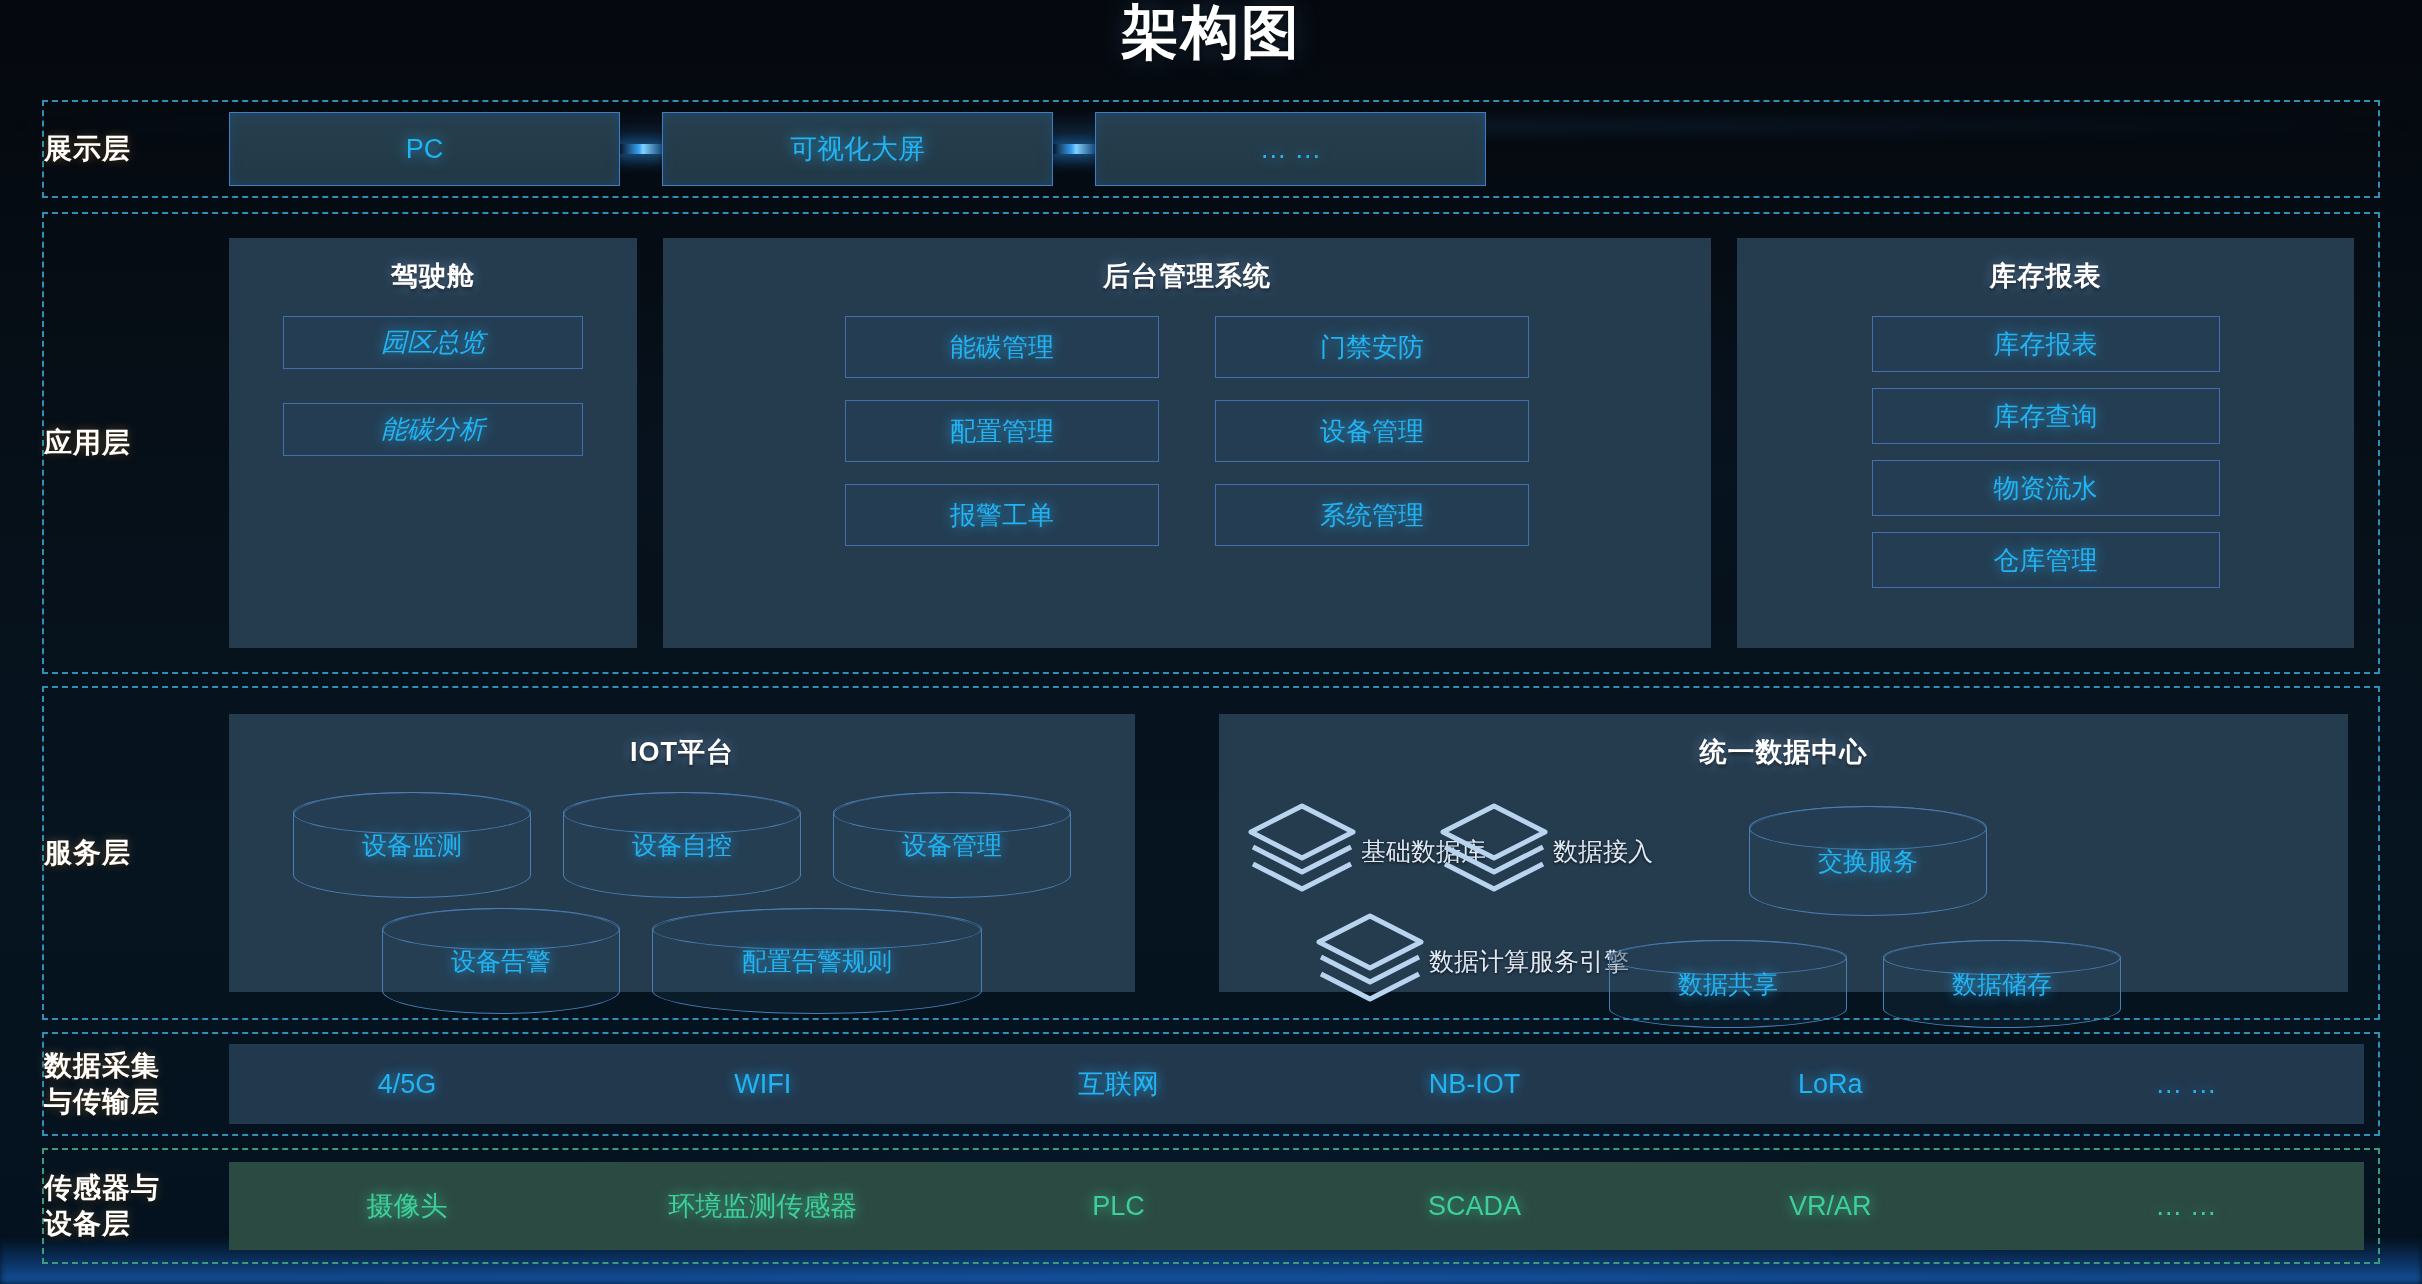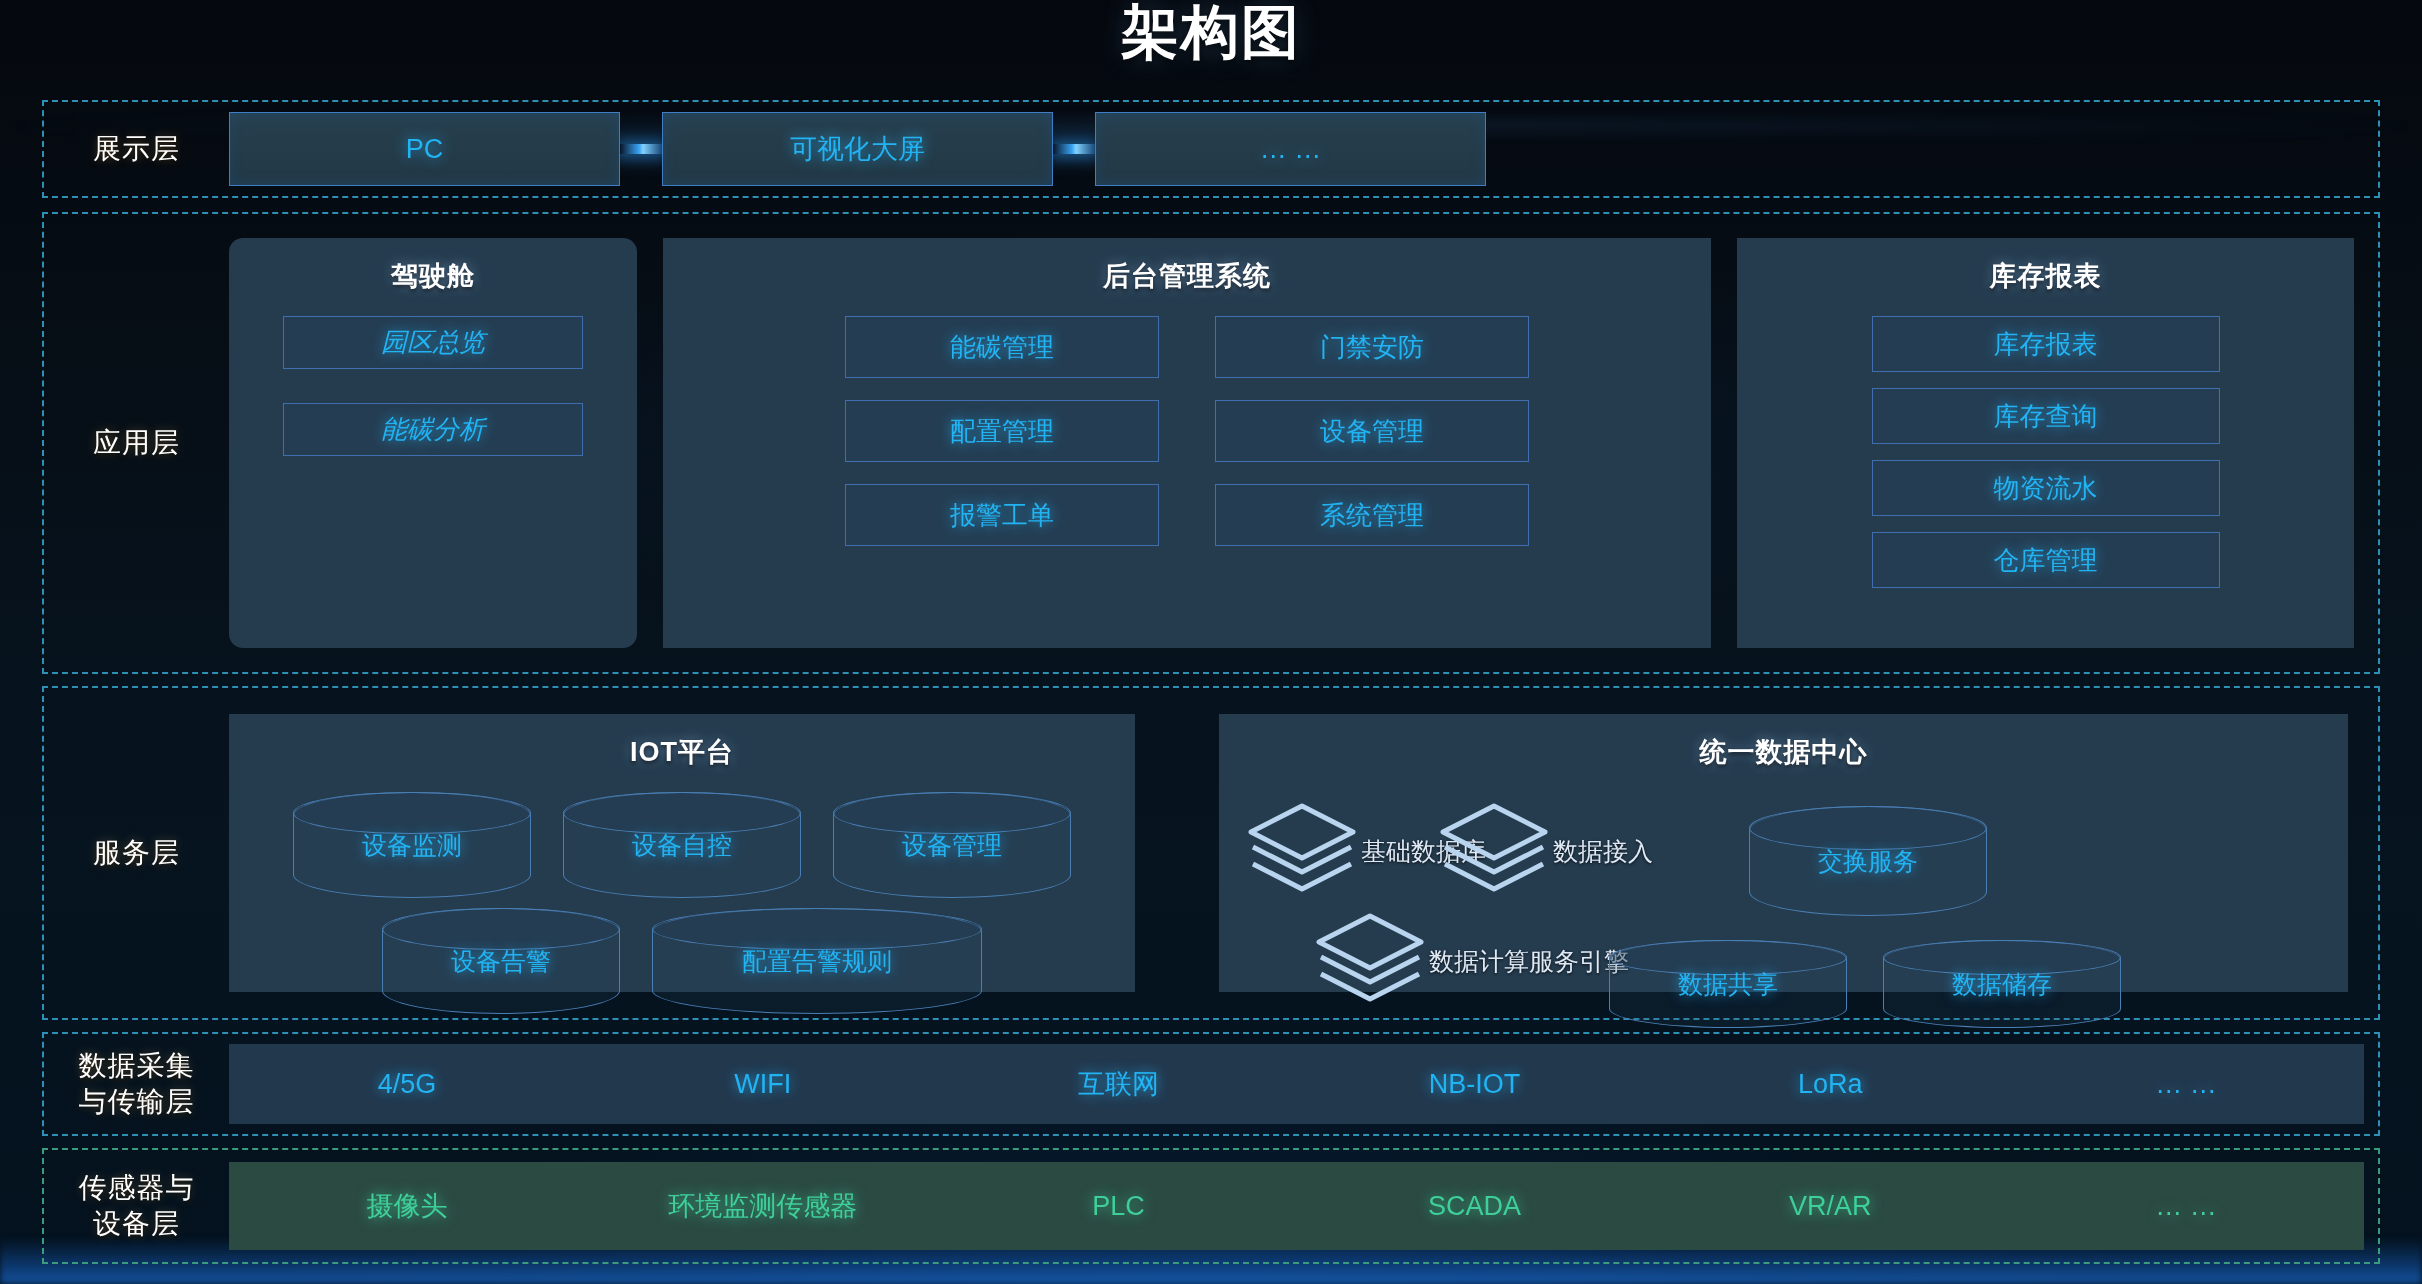--- a/index.html
+++ b/index.html
@@ -40,22 +40,21 @@
   
   .layer{
     position:absolute;
     border:2px dashed #2f8fb5;
     box-sizing:border-box;
     display:flex;align-items:center;
     z-index:3;
   }
   .layer-label{
     width:185px;flex:0 0 185px;
-    text-align:center;
-    color:#ffffff;font-weight:normal;font-size:28px;line-height:1.28;
+    color:#ffffff;font-weight:bold;font-size:28px;line-height:1.28;
     text-shadow:0 0 10px rgba(255,190,90,.35), 0 2px 4px rgba(0,0,0,.9);
     letter-spacing:1px;
     user-select:none;
   }
   .layer-body{flex:1 1 auto;height:100%;position:relative;display:flex;align-items:center;}
 
   
   #layer-presentation{left:42px;top:100px;width:2338px;height:98px;}
   .pres-row{display:flex;align-items:center;width:100%;height:100%;padding-right:10px;box-sizing:border-box;}
   .pres-box{
@@ -92,21 +91,21 @@
     letter-spacing:1px;
   }
   .chip{
     border:1.5px solid #3f6fae;
     background:rgba(36,64,88,.28);
     color:#22b3f3;font-size:26px;
     display:flex;align-items:center;justify-content:center;
     text-shadow:0 0 13px rgba(40,180,250,.8);
     box-sizing:border-box;
   }
-  #panel-cockpit{flex:0 0 408px;border-radius:14px;}
+  #panel-cockpit{flex:0 0 408px;}
   #panel-cockpit .chip{width:300px;height:53px;margin-bottom:34px;font-style:italic;}
   #panel-backoffice{flex:1 1 auto;}
   .grid-2{display:grid;grid-template-columns:repeat(2,314px);column-gap:56px;row-gap:22px;}
   #panel-backoffice .chip{height:62px;}
   #panel-warehouse{flex:0 0 617px;}
   #panel-warehouse .chip{width:348px;height:56px;margin-bottom:16px;}
 
   
   #layer-service{left:42px;top:686px;width:2338px;height:334px;}
   .svc-row{display:flex;align-items:stretch;gap:84px;width:100%;height:calc(100% - 26px);padding:13px 30px 13px 0;box-sizing:border-box;}

